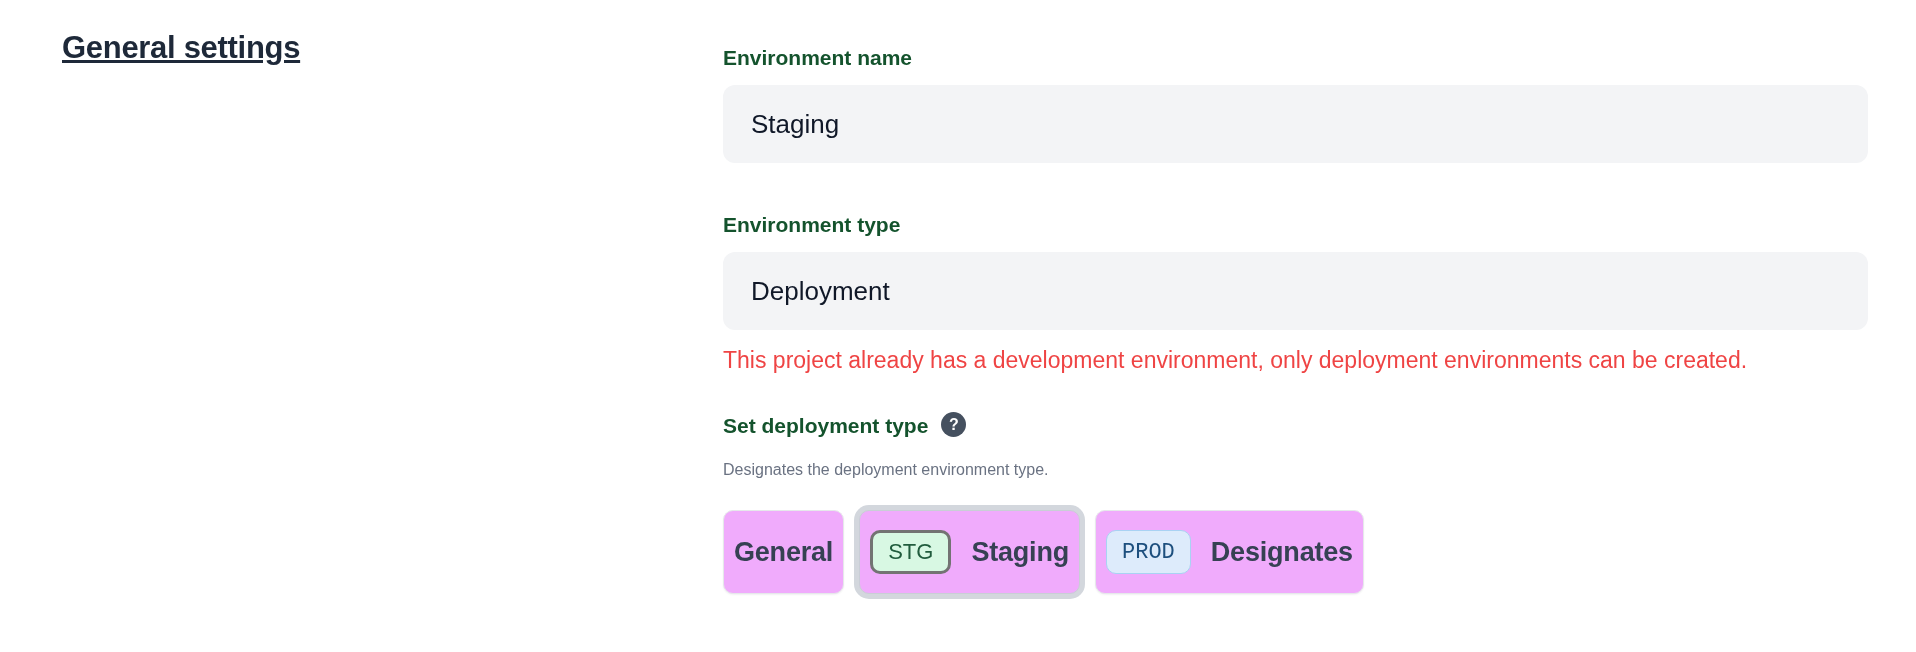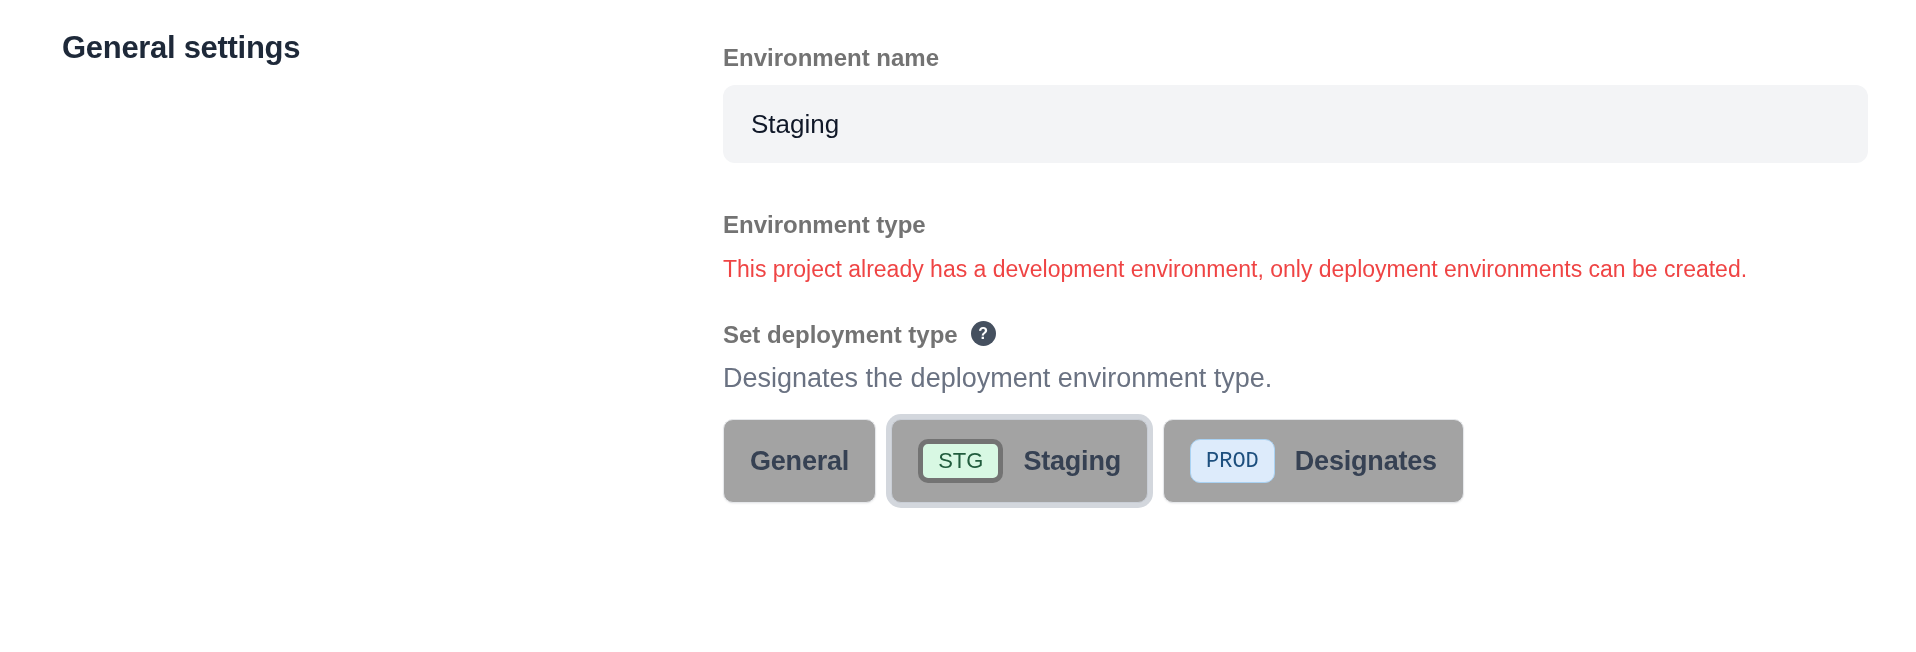--- a/index.html
+++ b/index.html
@@ -16,32 +16,33 @@
     overflow: hidden;
   }
   .page-title {
     position: absolute;
     left: 62px;
     top: 30px;
     font-size: 31px;
     font-weight: 700;
     letter-spacing: -0.3px;
     color: #1e2939;
+    text-decoration: underline;
   }
   .form-col {
     position: absolute;
     left: 723px;
     top: 44px;
     width: 1145px;
   }
   .field-label {
-    font-size: 24px;
+    font-size: 21px;
     line-height: 28px;
     font-weight: 700;
-    color: #737373;
+    color: #14532d;
   }
   .text-input {
     display: block;
     width: 100%;
     height: 78px;
     margin-top: 13px;
     background: #f3f4f6;
     border: none;
     outline: none;
     border-radius: 12px;
@@ -72,37 +73,37 @@
     font-size: 16px;
     font-weight: 700;
     display: inline-flex;
     align-items: center;
     justify-content: center;
     cursor: pointer;
     flex: 0 0 auto;
   }
   .description-text {
     margin-top: 13px;
-    font-size: 27px;
+    font-size: 16px;
     line-height: 33px;
     color: #6a7282;
   }
   .options-row {
     display: flex;
     align-items: center;
     gap: 15px;
     margin-top: 24px;
   }
   .option-btn {
     height: 84px;
     display: inline-flex;
     align-items: center;
     gap: 20px;
-    padding: 0 26px;
-    background: #a3a3a3;
+    padding: 0 10px;
+    background: #f0abfc;
     border: 1px solid #e6e8eb;
     border-radius: 10px;
     font-family: inherit;
     font-size: 27px;
     font-weight: 700;
     letter-spacing: -0.2px;
     color: #364153;
     box-shadow: 0 1px 2px rgba(16,24,40,0.06);
     cursor: pointer;
     justify-content: flex-end;
@@ -116,21 +117,21 @@
     display: inline-flex;
     align-items: center;
     padding: 0 15px;
     border-radius: 10px;
     font-size: 22px;
     font-weight: 400;
     letter-spacing: 0;
   }
   .env-badge.stg {
     background: #d8f8e3;
-    border: 5px solid #737373;
+    border: 3px solid #737373;
     color: #215c3d;
   }
   .env-badge.prod {
     background: #ddebfb;
     border: 1px solid #a9d2f3;
     color: #1d4f7e;
     font-family: Liberation Mono, monospace;
   }
 </style>
 </head>
@@ -139,20 +140,21 @@
 <div class="screen">
 
   <h1 class="page-title">General settings</h1>
 
   <div class="form-col">
 
     <div class="field-label">Environment name</div>
     <input class="text-input" type="text" value="Staging" style="">
 
     <div class="field-label field-gap">Environment type</div>
+    <input class="text-input" type="text" value="Deployment" style="">
     <div class="helper-text">This project already has a development environment, only deployment environments can be created.</div>
 
     <div class="label-row">
       <span class="field-label">Set deployment type</span>
       <span class="help-icon">?</span>
     </div>
     <div class="description-text">Designates the deployment environment type.</div>
 
     <div class="options-row">
 

